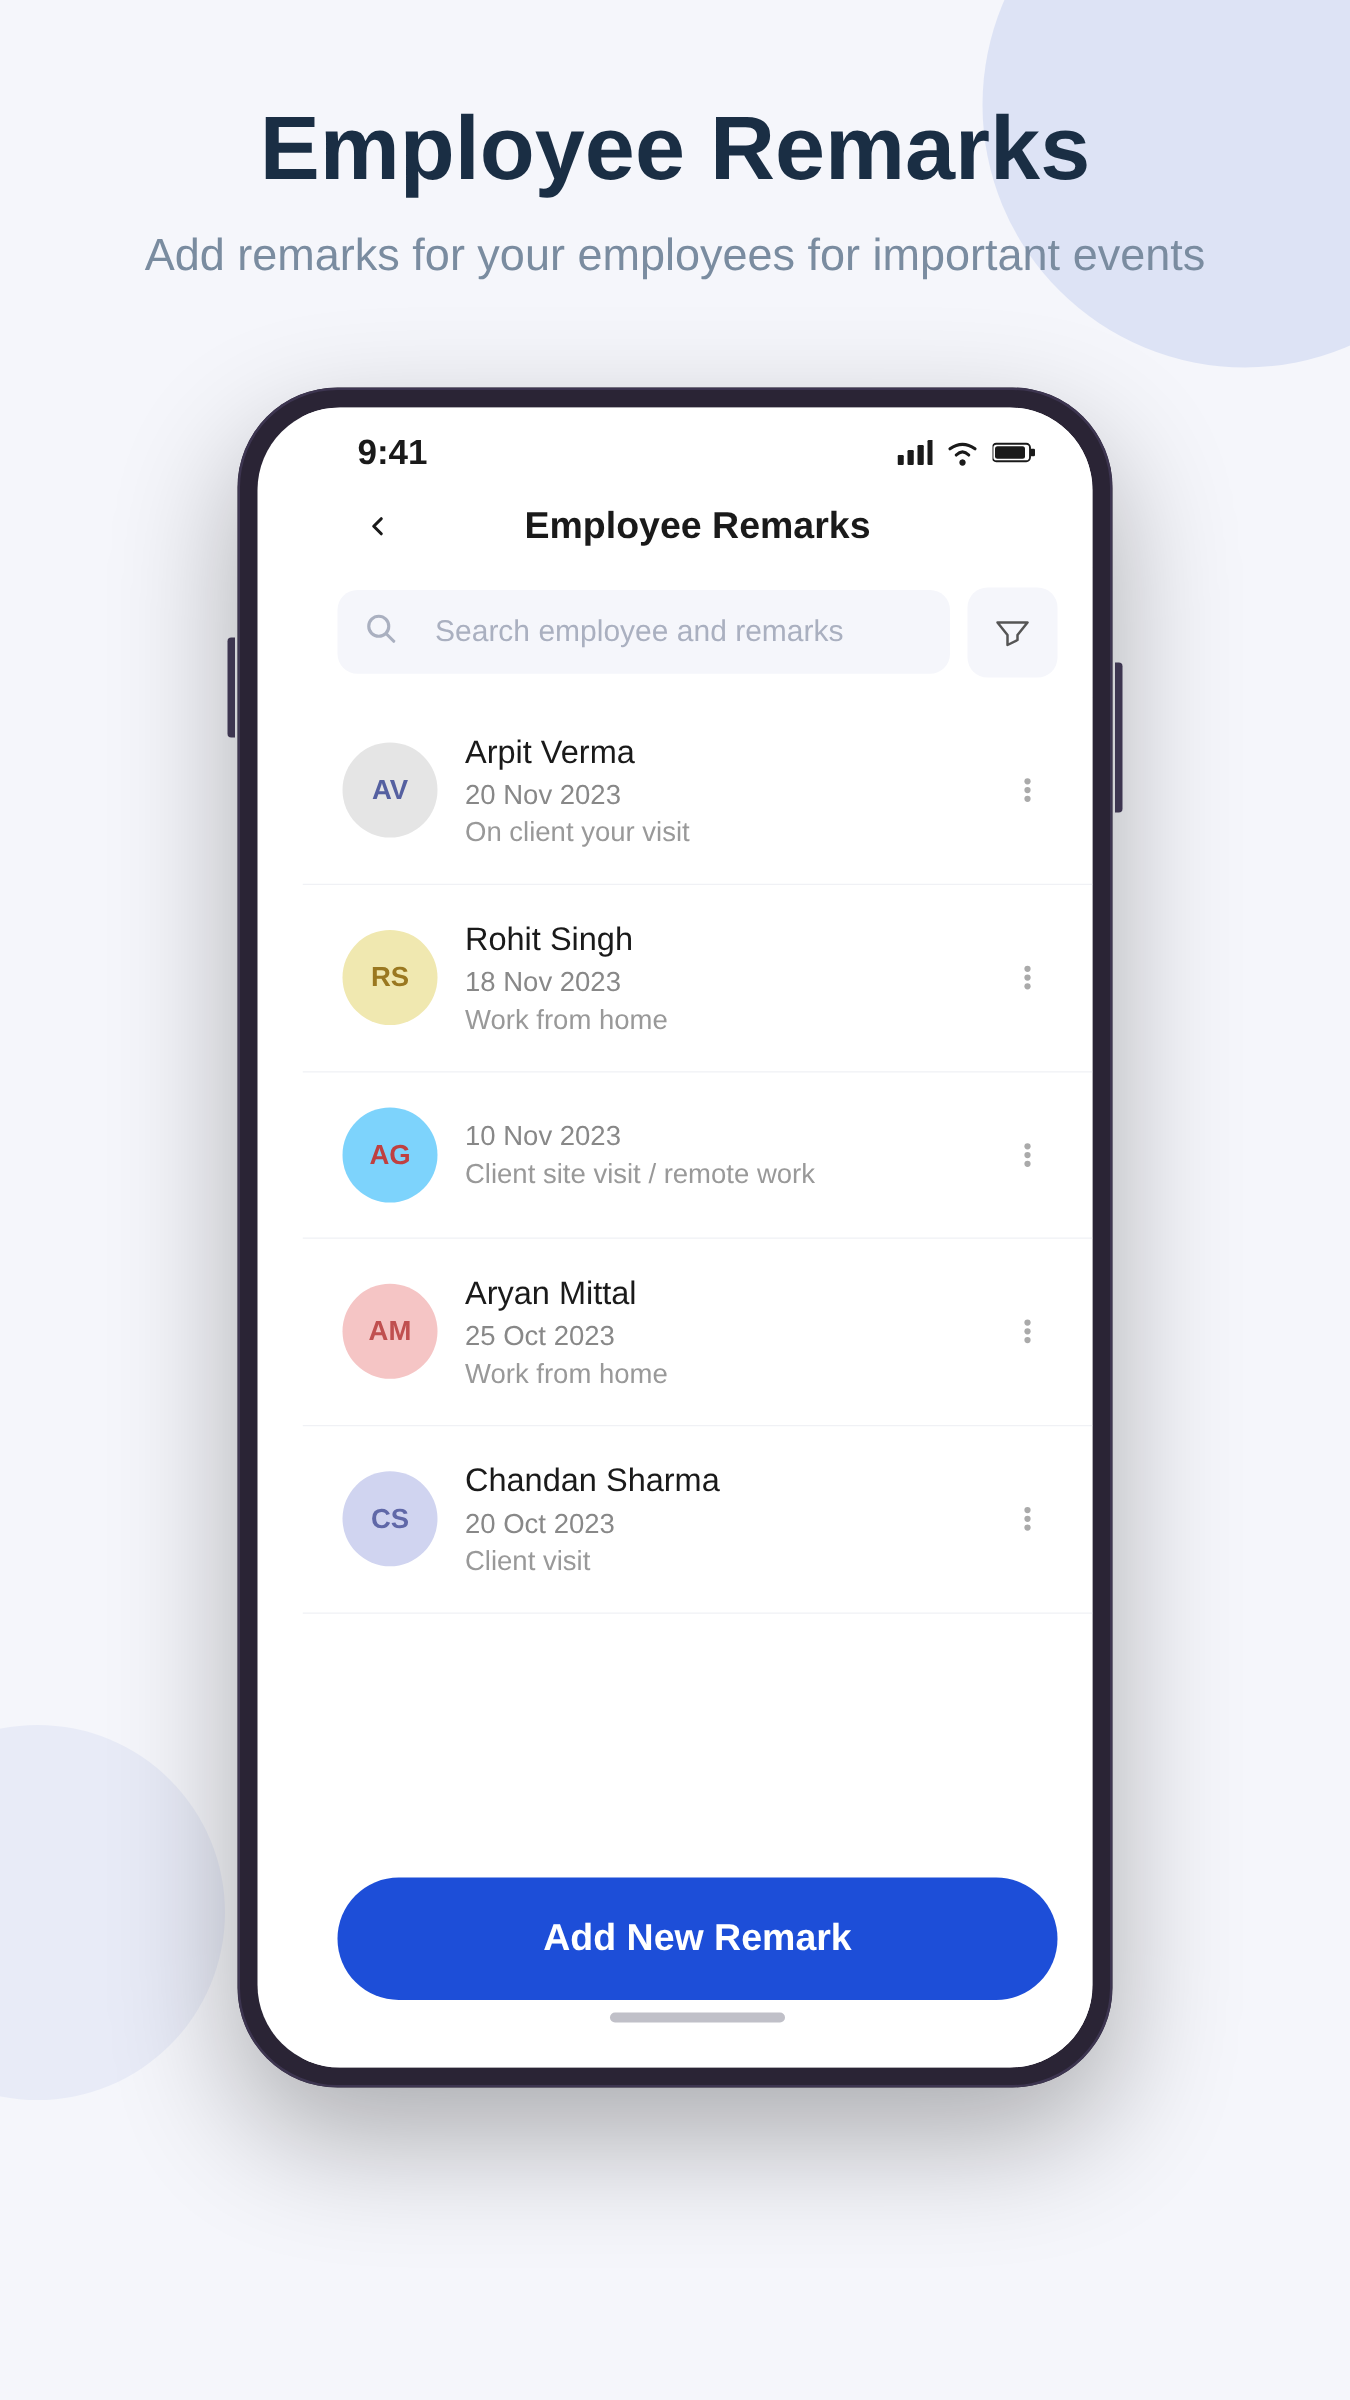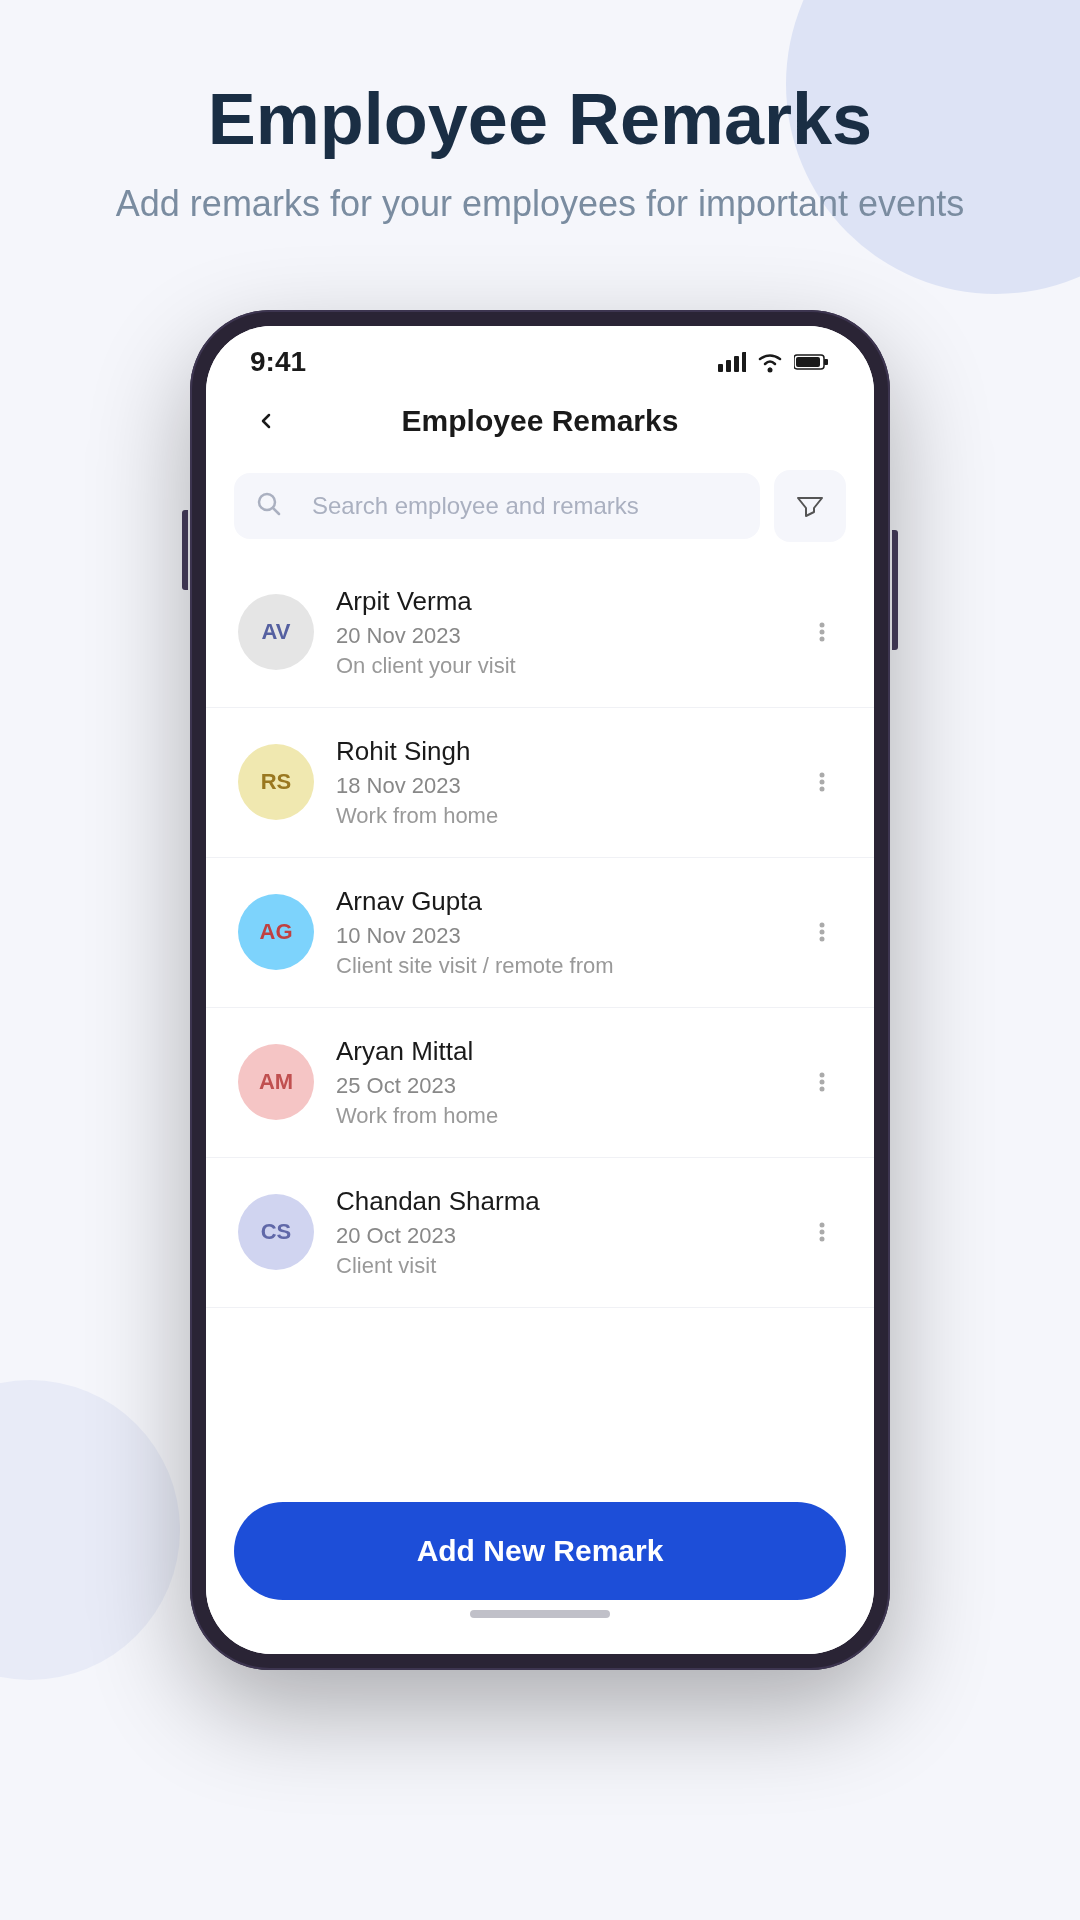--- a/index.html
+++ b/index.html
@@ -105,20 +105,21 @@
     }
 
     .phone-screen {
       width: 100%;
       height: 100%;
       background: #ffffff;
       border-radius: 66px;
       overflow: hidden;
       display: flex;
       flex-direction: column;
+      padding-left: 36px;
     }
 
     
     .status-bar {
       display: flex;
       justify-content: space-between;
       align-items: center;
       padding: 20px 44px 10px;
       background: #fff;
       flex-shrink: 0;
@@ -402,23 +403,22 @@
         <svg width="28" height="28" viewBox="0 0 28 28" fill="none">
           <circle cx="14" cy="7" r="2.5" fill="#aaa"></circle>
           <circle cx="14" cy="14" r="2.5" fill="#aaa"></circle>
           <circle cx="14" cy="21" r="2.5" fill="#aaa"></circle>
         </svg>
       </div>
     </div>
           <div class="remark-item">
       <div class="avatar avatar-ag">AG</div>
       <div class="remark-info">
-        <div class="remark-name">Arnav Gupta</div>
         <div class="remark-date">10 Nov 2023</div>
-        <div class="remark-text">Client site visit / remote from</div>
+        <div class="remark-text">Client site visit / remote work</div>
       </div>
       <div class="more-btn">
         <svg width="28" height="28" viewBox="0 0 28 28" fill="none">
           <circle cx="14" cy="7" r="2.5" fill="#aaa"></circle>
           <circle cx="14" cy="14" r="2.5" fill="#aaa"></circle>
           <circle cx="14" cy="21" r="2.5" fill="#aaa"></circle>
         </svg>
       </div>
     </div>
           <div class="remark-item">

